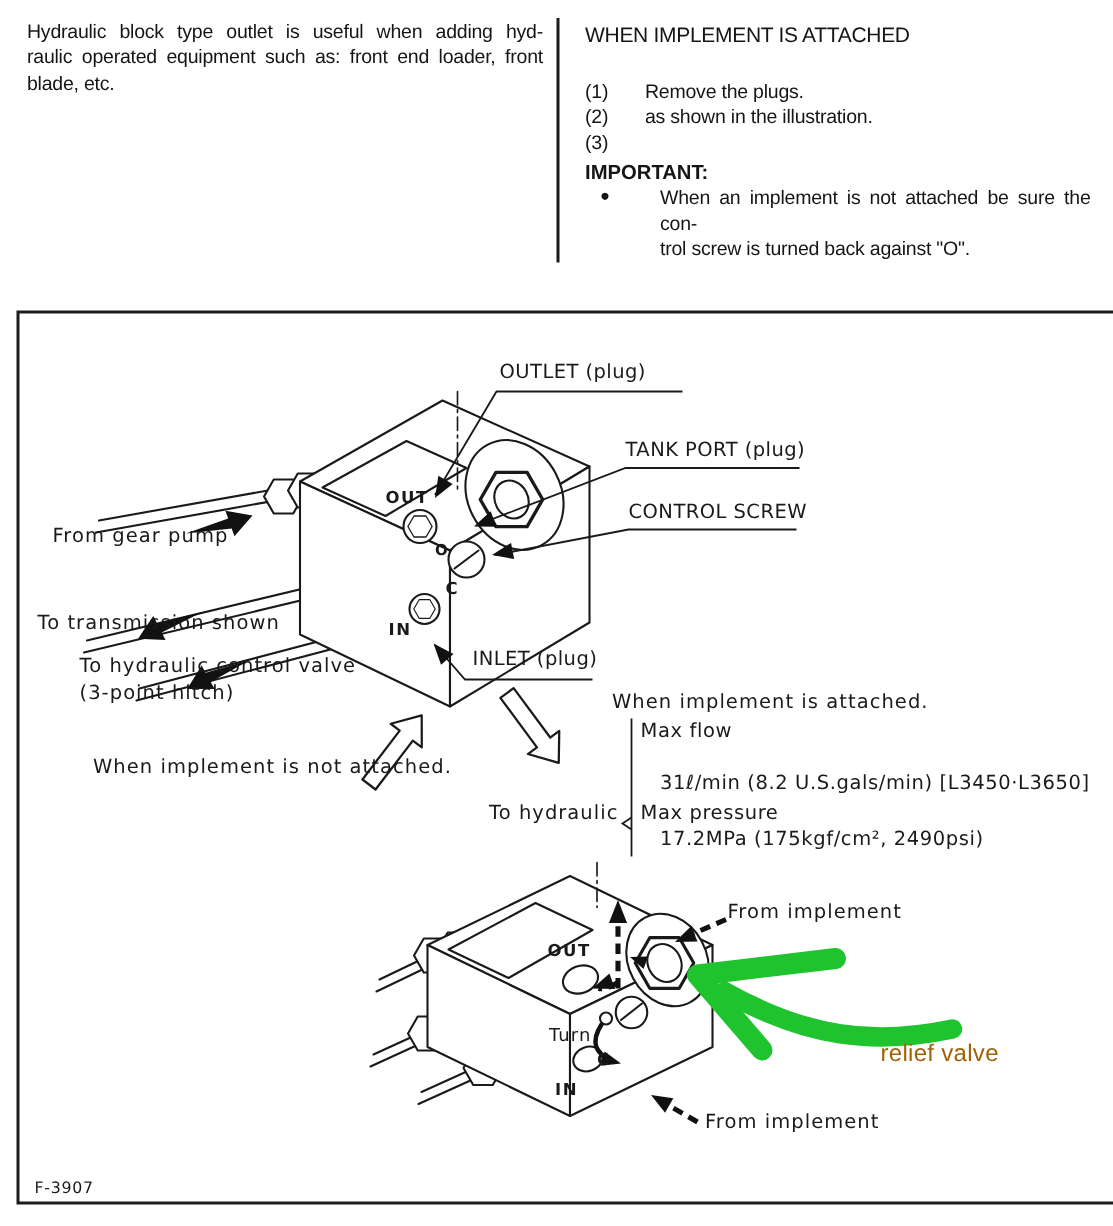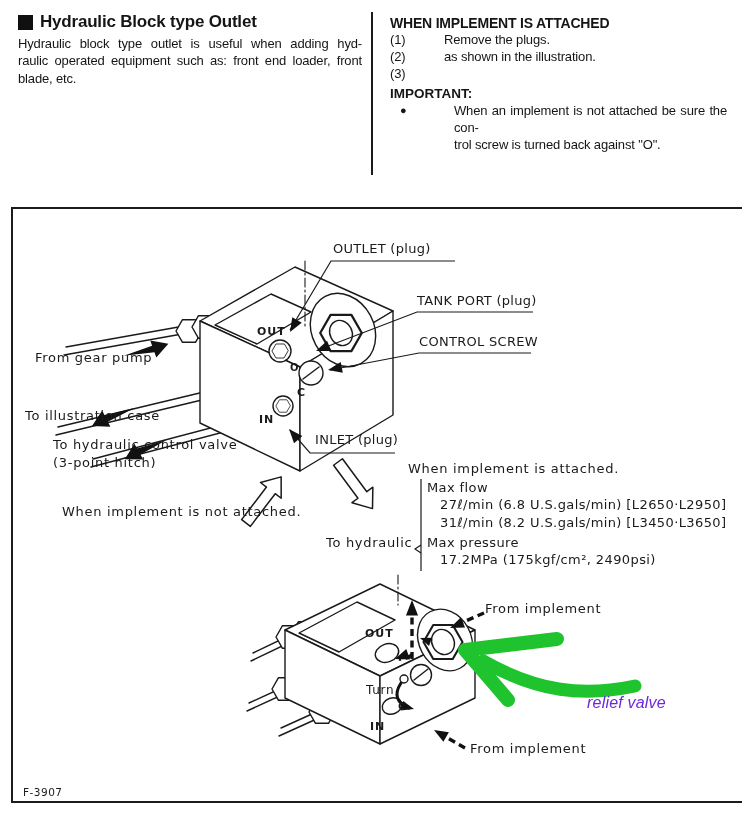--- a/index.html
+++ b/index.html
@@ -7,24 +7,24 @@
         font-family:"Liberation Sans",sans-serif;color:#151515;}
   .abs{position:absolute;}
   
   .colL{left:18px;top:12px;width:344px;}
   .colR{left:390px;top:15px;width:337px;}
   .h1row{display:flex;align-items:center;gap:7px;margin-bottom:3px;}
   .sq{width:15px;height:15px;background:#101010;display:inline-block;}
   .h1{font-size:17px;font-weight:bold;letter-spacing:-0.2px;}
   .body{font-size:13px;line-height:17.4px;letter-spacing:-0.15px;}
   .jl{text-align:justify;text-align-last:justify;}
-  .h2{font-size:14px;font-weight:bold;letter-spacing:-0.2px;margin-bottom:0;}
+  .h2{font-size:14px;font-weight:normal;letter-spacing:-0.2px;margin-bottom:21px;}
   .step{display:flex;font-size:13px;line-height:17.2px;letter-spacing:-0.15px;}
   .step .num{width:40px;flex:0 0 40px;}
-  .step .txt{flex:1;margin-left:14px;}
+  .step .txt{flex:1;}
   .imp{font-size:13.5px;font-weight:bold;margin-top:2px;line-height:17.2px;}
   .bul{width:40px;flex:0 0 40px;font-size:11px;padding-left:10px;line-height:17.2px;}
   .divider{left:371px;top:12px;width:2px;height:163px;background:#1b1b1b;}
   
   .figbox{left:11px;top:207px;width:703px;height:592px;border:2px solid #1c1c1c;background:#fff;padding-left:39px;}
   .figbox svg{position:absolute;left:0;top:0;}
   .dlab{position:absolute;white-space:nowrap;font-family:"DejaVu Sans",sans-serif;
         font-size:13px;letter-spacing:0.7px;color:#1a1a1a;}
   .plab{font-size:13px;letter-spacing:0.3px;}
   .mark{font-size:11px;font-weight:bold;letter-spacing:1px;}
@@ -32,24 +32,20 @@
   .spec{font-size:13px;letter-spacing:0.4px;}
   .fnum{font-size:10.5px;letter-spacing:0.5px;}
   .relief{font-family:"Liberation Sans",sans-serif;font-size:16px;letter-spacing:0.2px;}
 </style>
 </head>
 <body>
 
 <div class="page">
 
   <div class="colL abs">
-    <div class="h1row">
-      <span class="sq"></span>
-      <span class="h1">Hydraulic Block type Outlet</span>
-    </div>
     <div class="body">
       <div class="jl">Hydraulic block type outlet is useful when adding hyd-</div>
       <div class="jl">raulic operated equipment such as: front end loader, front</div>
       <div>blade, etc.</div>
     </div>
   </div>
 
   <div class="divider abs"></div>
 
   <div class="colR abs">
@@ -215,45 +211,44 @@
         <path d="M470,452 C525,483 570,488 622,477" stroke="#1fc32e" stroke-width="13"></path>
       </g>
     </svg>
 
     <span class="dlab plab" style="left:320px;top:32px;">OUTLET (plug)</span>
     <span class="dlab plab" style="left:404px;top:84px;">TANK PORT (plug)</span>
     <span class="dlab plab" style="left:406px;top:125px;">CONTROL SCREW</span>
     <span class="dlab plab" style="left:302px;top:223px;">INLET (plug)</span>
 
     <span class="dlab" style="left:22px;top:141px;">From gear pump</span>
-    <span class="dlab" style="left:12px;top:199px;">To illustration case</span>
+    <span class="dlab" style="left:12px;top:199px;">To transmission shown</span>
     <span class="dlab" style="left:40px;top:228px;">To hydraulic control valve</span>
     <span class="dlab" style="left:40px;top:246px;">(3-point hitch)</span>
 
     <span class="dlab" style="left:49px;top:295px;text-align:right;">When implement is not attached.</span>
     <span class="dlab" style="left:350px;top:252px;margin-left:45px;">When implement is attached.</span>
     <span class="dlab" style="left:313px;top:326px;">To hydraulic</span>
 
     <span class="dlab spec" style="left:414px;top:271px;">Max flow</span>
-    <span class="dlab spec" style="left:427px;top:288px;">27ℓ/min (6.8 U.S.gals/min) [L2650·L2950]</span>
     <span class="dlab spec" style="left:427px;top:306px;">31ℓ/min (8.2 U.S.gals/min) [L3450·L3650]</span>
     <span class="dlab spec" style="left:414px;top:326px;">Max pressure</span>
     <span class="dlab spec" style="left:427px;top:343px;">17.2MPa (175kgf/cm², 2490psi)</span>
 
     <span class="dlab" style="left:472px;top:392px;">From implement</span>
     <span class="dlab" style="left:457px;top:532px;">From implement</span>
 
     <span class="dlab mark" style="left:244px;top:116px;">OUT</span>
     <span class="dlab tiny" style="left:277px;top:153px;">O</span>
     <span class="dlab mark" style="left:284px;top:177px;">C</span>
     <span class="dlab mark" style="left:246px;top:204px;">IN</span>
 
     <span class="dlab mark" style="left:352px;top:418px;">OUT</span>
     <span class="dlab" style="left:353px;top:474px;font-size:12px;">Turn</span>
     <span class="dlab mark" style="left:385px;top:491px;">C</span>
     <span class="dlab mark" style="left:357px;top:511px;">IN</span>
 
-    <span class="relief abs" style="left: 574px; top: 485px; color: #6d28d9; font-style: italic;">relief valve</span>
+    <span class="relief abs" style="left: 574px; top: 485px; color: #a16207;">relief valve</span>
 
     <span class="dlab fnum" style="left:10px;top:577px;">F-3907</span>
   </div>
 
 </div>
 
 </body></html>

